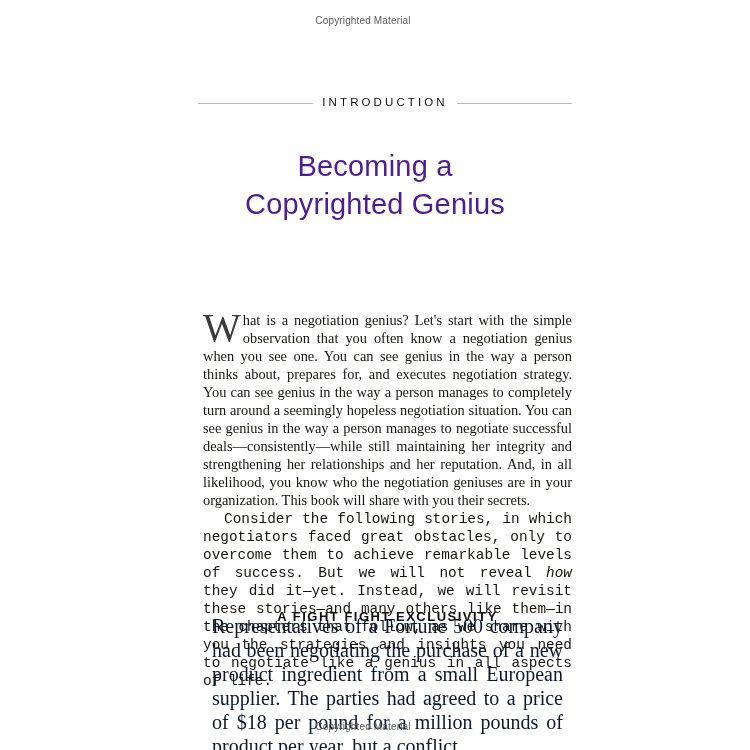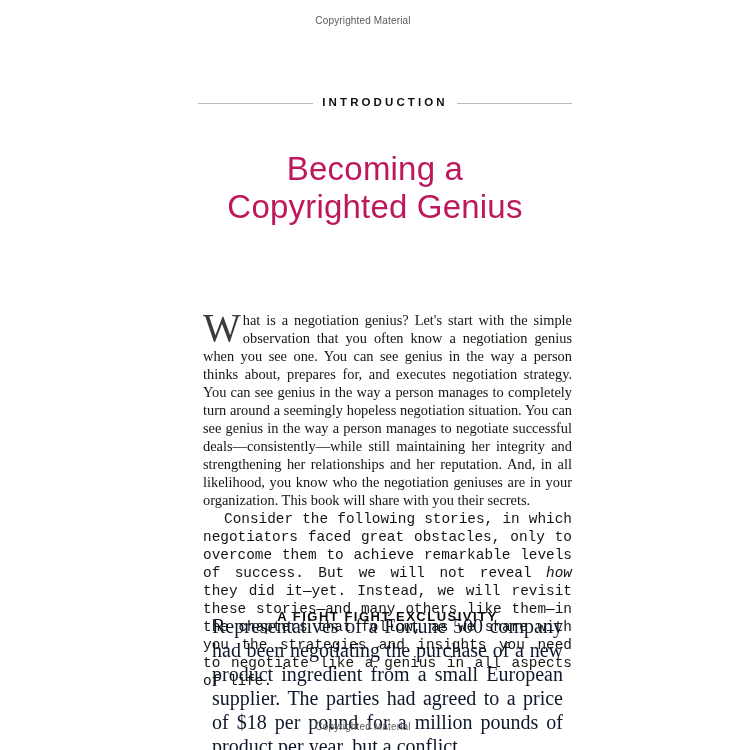--- a/index.html
+++ b/index.html
@@ -49,41 +49,41 @@
   .eyebrow .rule {
     flex: 1 1 auto;
     height: 1px;
     background: #b9b9b9;
   }
   .eyebrow .eyebrow-label {
     flex: 0 0 auto;
     padding: 0 9px;
     font-family: "Liberation Sans", sans-serif;
     font-size: 11.5px;
-    font-weight: bold;
+    font-weight: normal;
     letter-spacing: 3.1px;
     color: #101010;
     line-height: 1;
     white-space: nowrap;
     transform: translateY(-1px);
   }
 
   
   .chapter-title {
     position: absolute;
     left: 0;
     top: 128px;
     width: 750px;
     text-align: center;
     font-family: "Liberation Sans", sans-serif;
     font-weight: 300;
-    font-size: 33px;
+    font-size: 29px;
     line-height: 38px;
     letter-spacing: 0.2px;
-    color: #be185d;
+    color: #4c1d95;
   }
   .chapter-title .line { display: block; }
 
   
   .body-column {
     position: absolute;
     left: 203px;
     top: 311px;
     width: 369px;
   }

